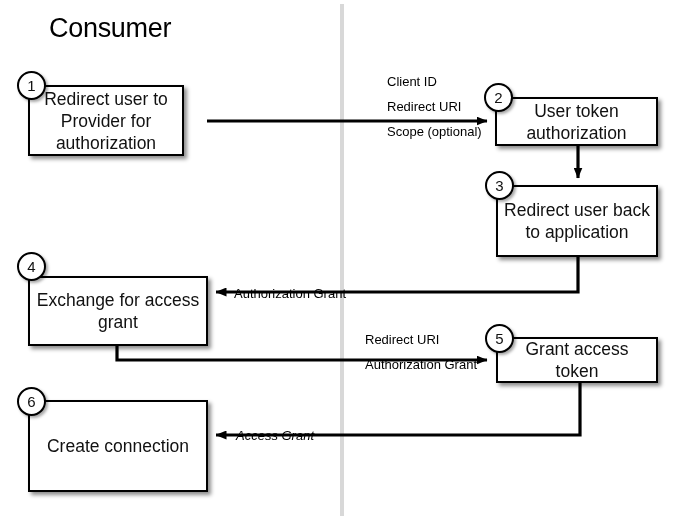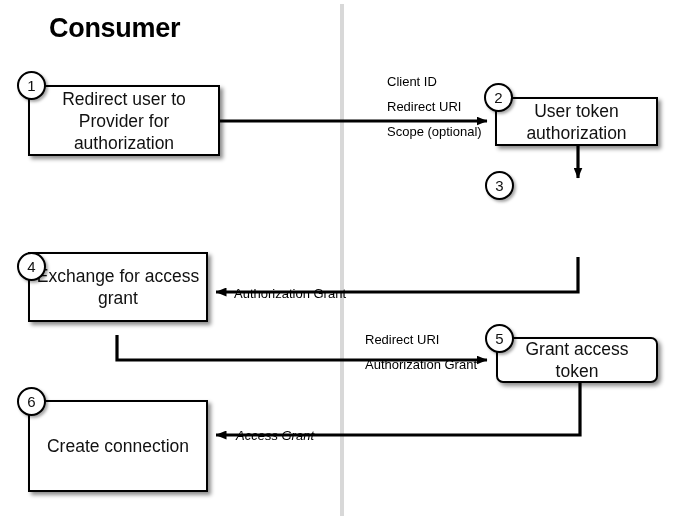--- a/index.html
+++ b/index.html
@@ -10,21 +10,21 @@
   #diagram-root {
     position: relative;
     width: 687px;
     height: 520px;
     background: #ffffff;
     font-family: "Liberation Sans", sans-serif;
     overflow: hidden;
   }
   .column-title {
     position: absolute;
-    font-weight: bold;
+    font-weight: normal;
     font-size: 27px;
     color: #000000;
     letter-spacing: -0.3px;
     white-space: nowrap;
   }
   #title-consumer { left: 49px; top: 13px; }
   #title-provider { left: 478px; top: 13px; }
 
   .divider {
     position: absolute;
@@ -112,42 +112,46 @@
 
     <path d="M578,146 L578,178" stroke="#000000" stroke-width="3.2" fill="none" marker-end="url(#arrowhead)"></path>
 
     <path d="M578,257 L578,292 L216,292" stroke="#000000" stroke-width="3.2" fill="none" stroke-linejoin="miter" marker-end="url(#arrowhead)"></path>
 
     <path d="M117,335 L117,360 L487,360" stroke="#000000" stroke-width="3.2" fill="none" stroke-linejoin="miter" marker-end="url(#arrowhead)"></path>
 
     <path d="M580,383 L580,435 L216,435" stroke="#000000" stroke-width="3.2" fill="none" stroke-linejoin="miter" marker-end="url(#arrowhead)"></path>
   </svg>
 
-  <div class="node" id="node-1" style="left:28px; top:85px; width:192px; height:71px;">
+  <div class="node" id="node-1" style="left:28px; top:85px; width:156px; height:71px;">
     <span class="node-label">Redirect user to
 Provider for
 authorization</span>
   </div>
   <div class="badge" style="left:17px; top:71px;">1</div>
 
   <div class="node" id="node-2" style="left:495px; top:97px; width:163px; height:49px;">
     <span class="node-label">User token
 authorization</span>
   </div>
   <div class="badge" style="left:484px; top:83px;">2</div>
 
+  <div class="node" id="node-3" style="left:496px; top:185px; width:162px; height:72px;">
+    <span class="node-label">Redirect user back
+to application</span>
+  </div>
   <div class="badge" style="left:485px; top:171px;">3</div>
 
-  <div class="node" id="node-4" style="left:28px; top:252px; width:180px; height:70px;">
+  <div class="node" id="node-4" style="left:28px; top:276px; width:180px; height:70px;">
     <span class="node-label">Exchange for access
 grant</span>
   </div>
   <div class="badge" style="left:17px; top:252px;">4</div>
 
-  <div class="node" id="node-5" style="left:496px; top:337px; width:162px; height:46px;border-radius:7px;">
+  <div class="node" id="node-5" style="left:496px; top:337px; width:162px; height:46px;">
     <span class="node-label">Grant access token</span>
   </div>
   <div class="badge" style="left:485px; top:324px;">5</div>
 
   <div class="node" id="node-6" style="left:28px; top:400px; width:180px; height:92px;">
     <span class="node-label">Create connection</span>
   </div>
   <div class="badge" style="left:17px; top:387px;">6</div>
 
   <div class="edge-label" style="left:387px; top:69px;">Client ID

